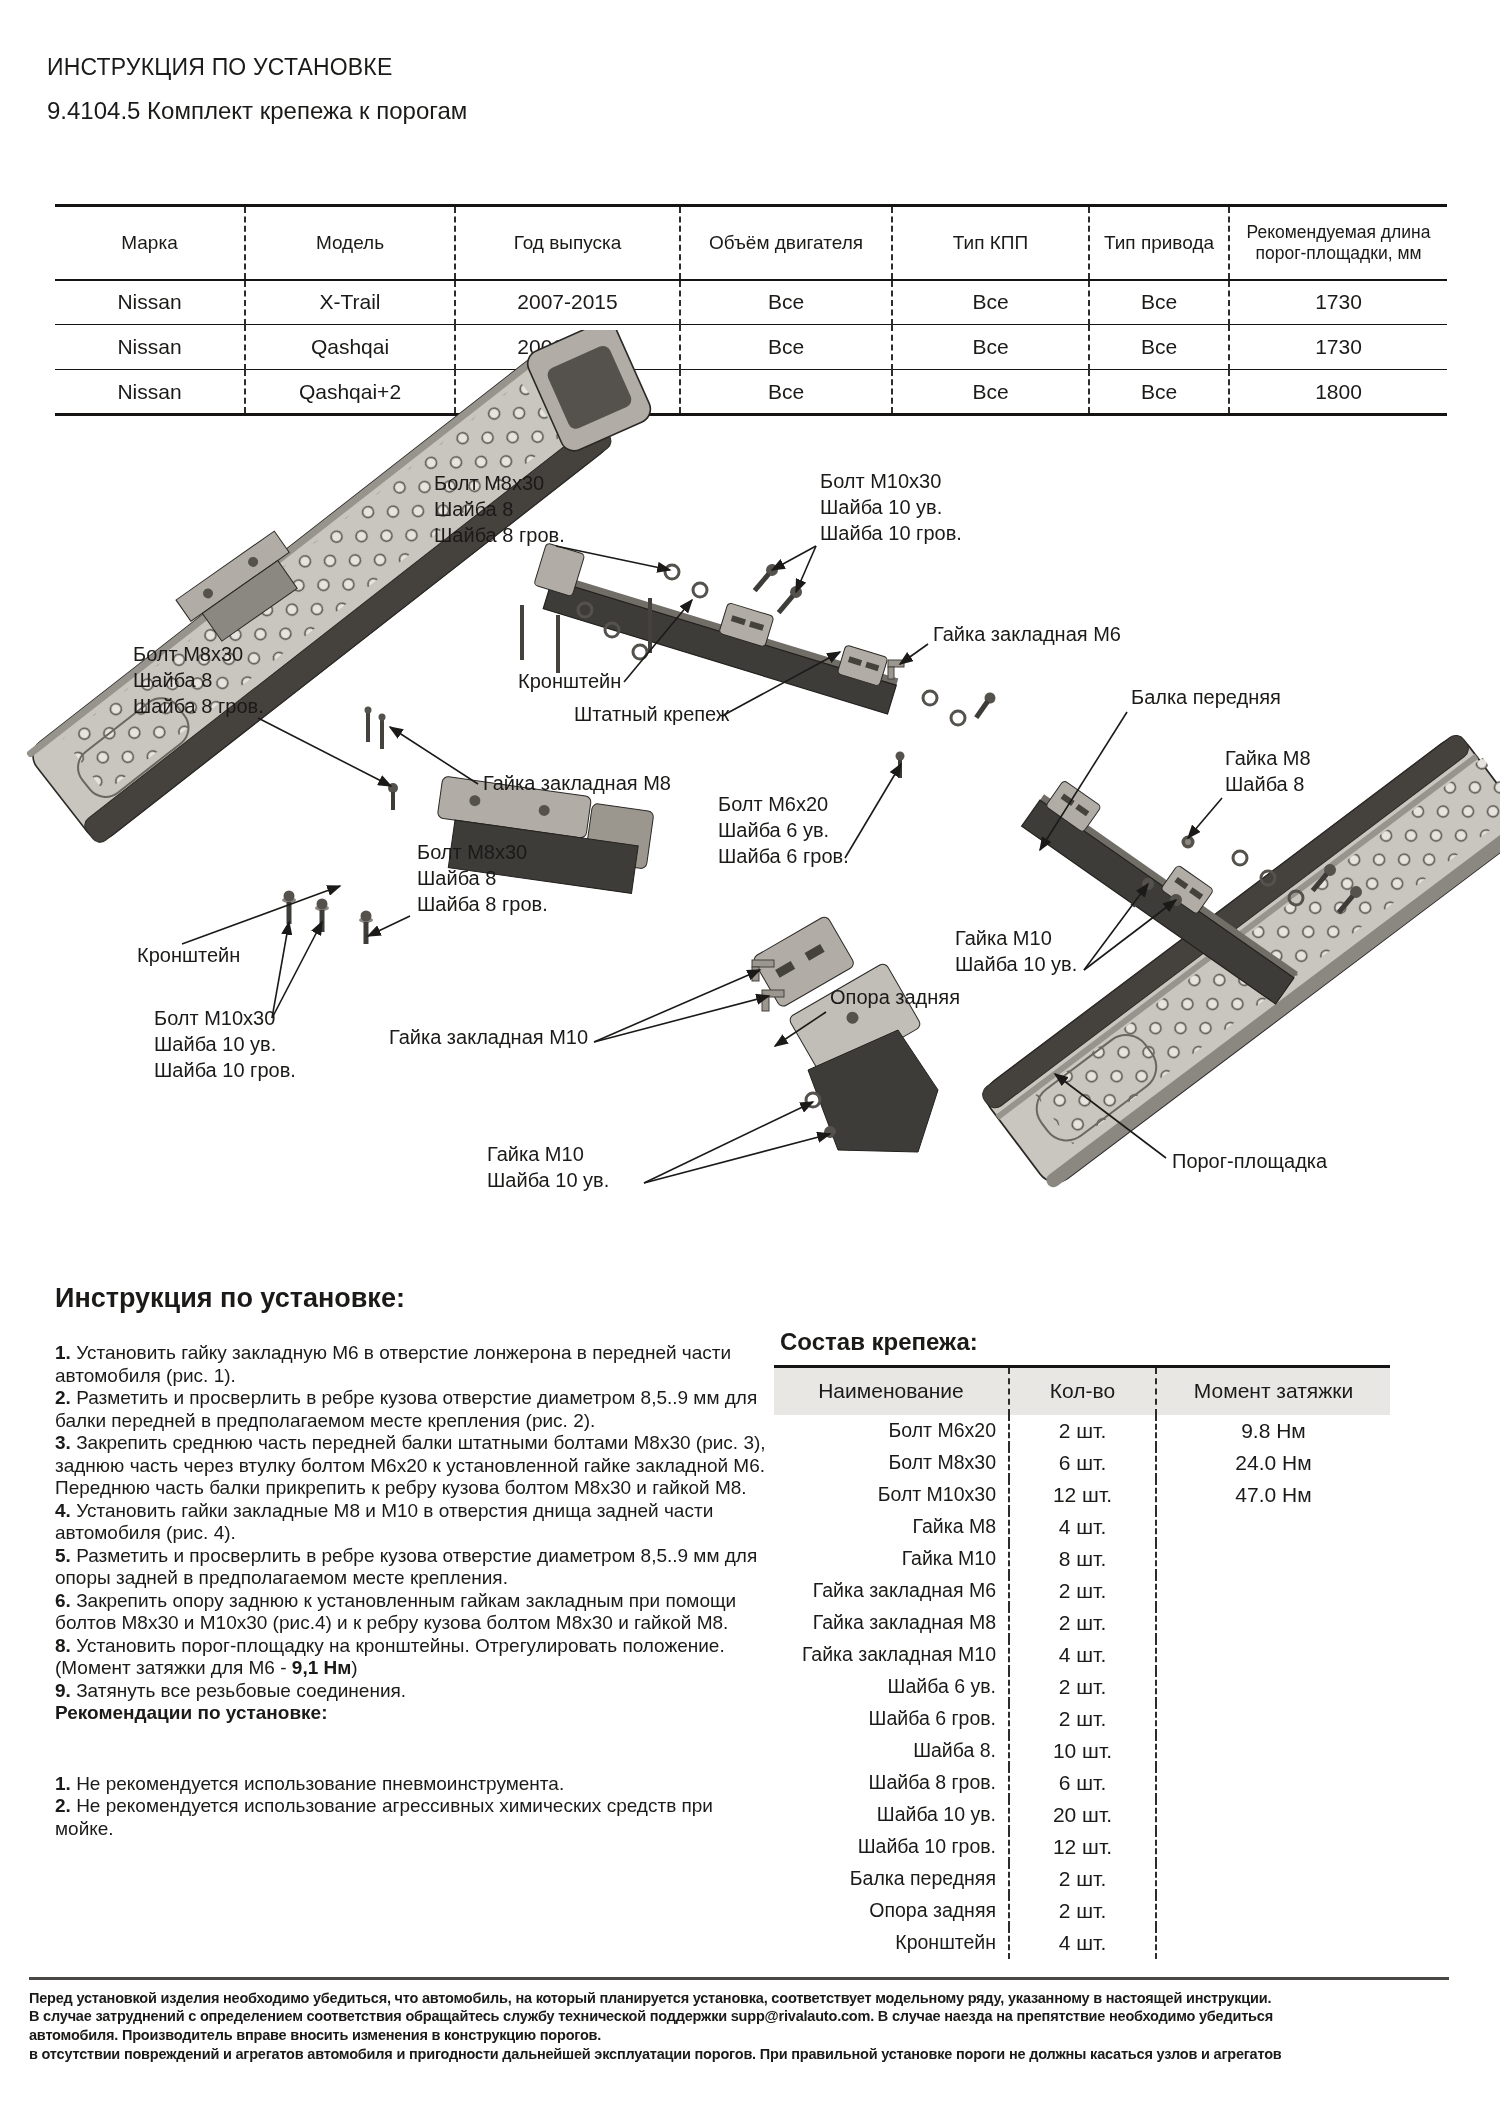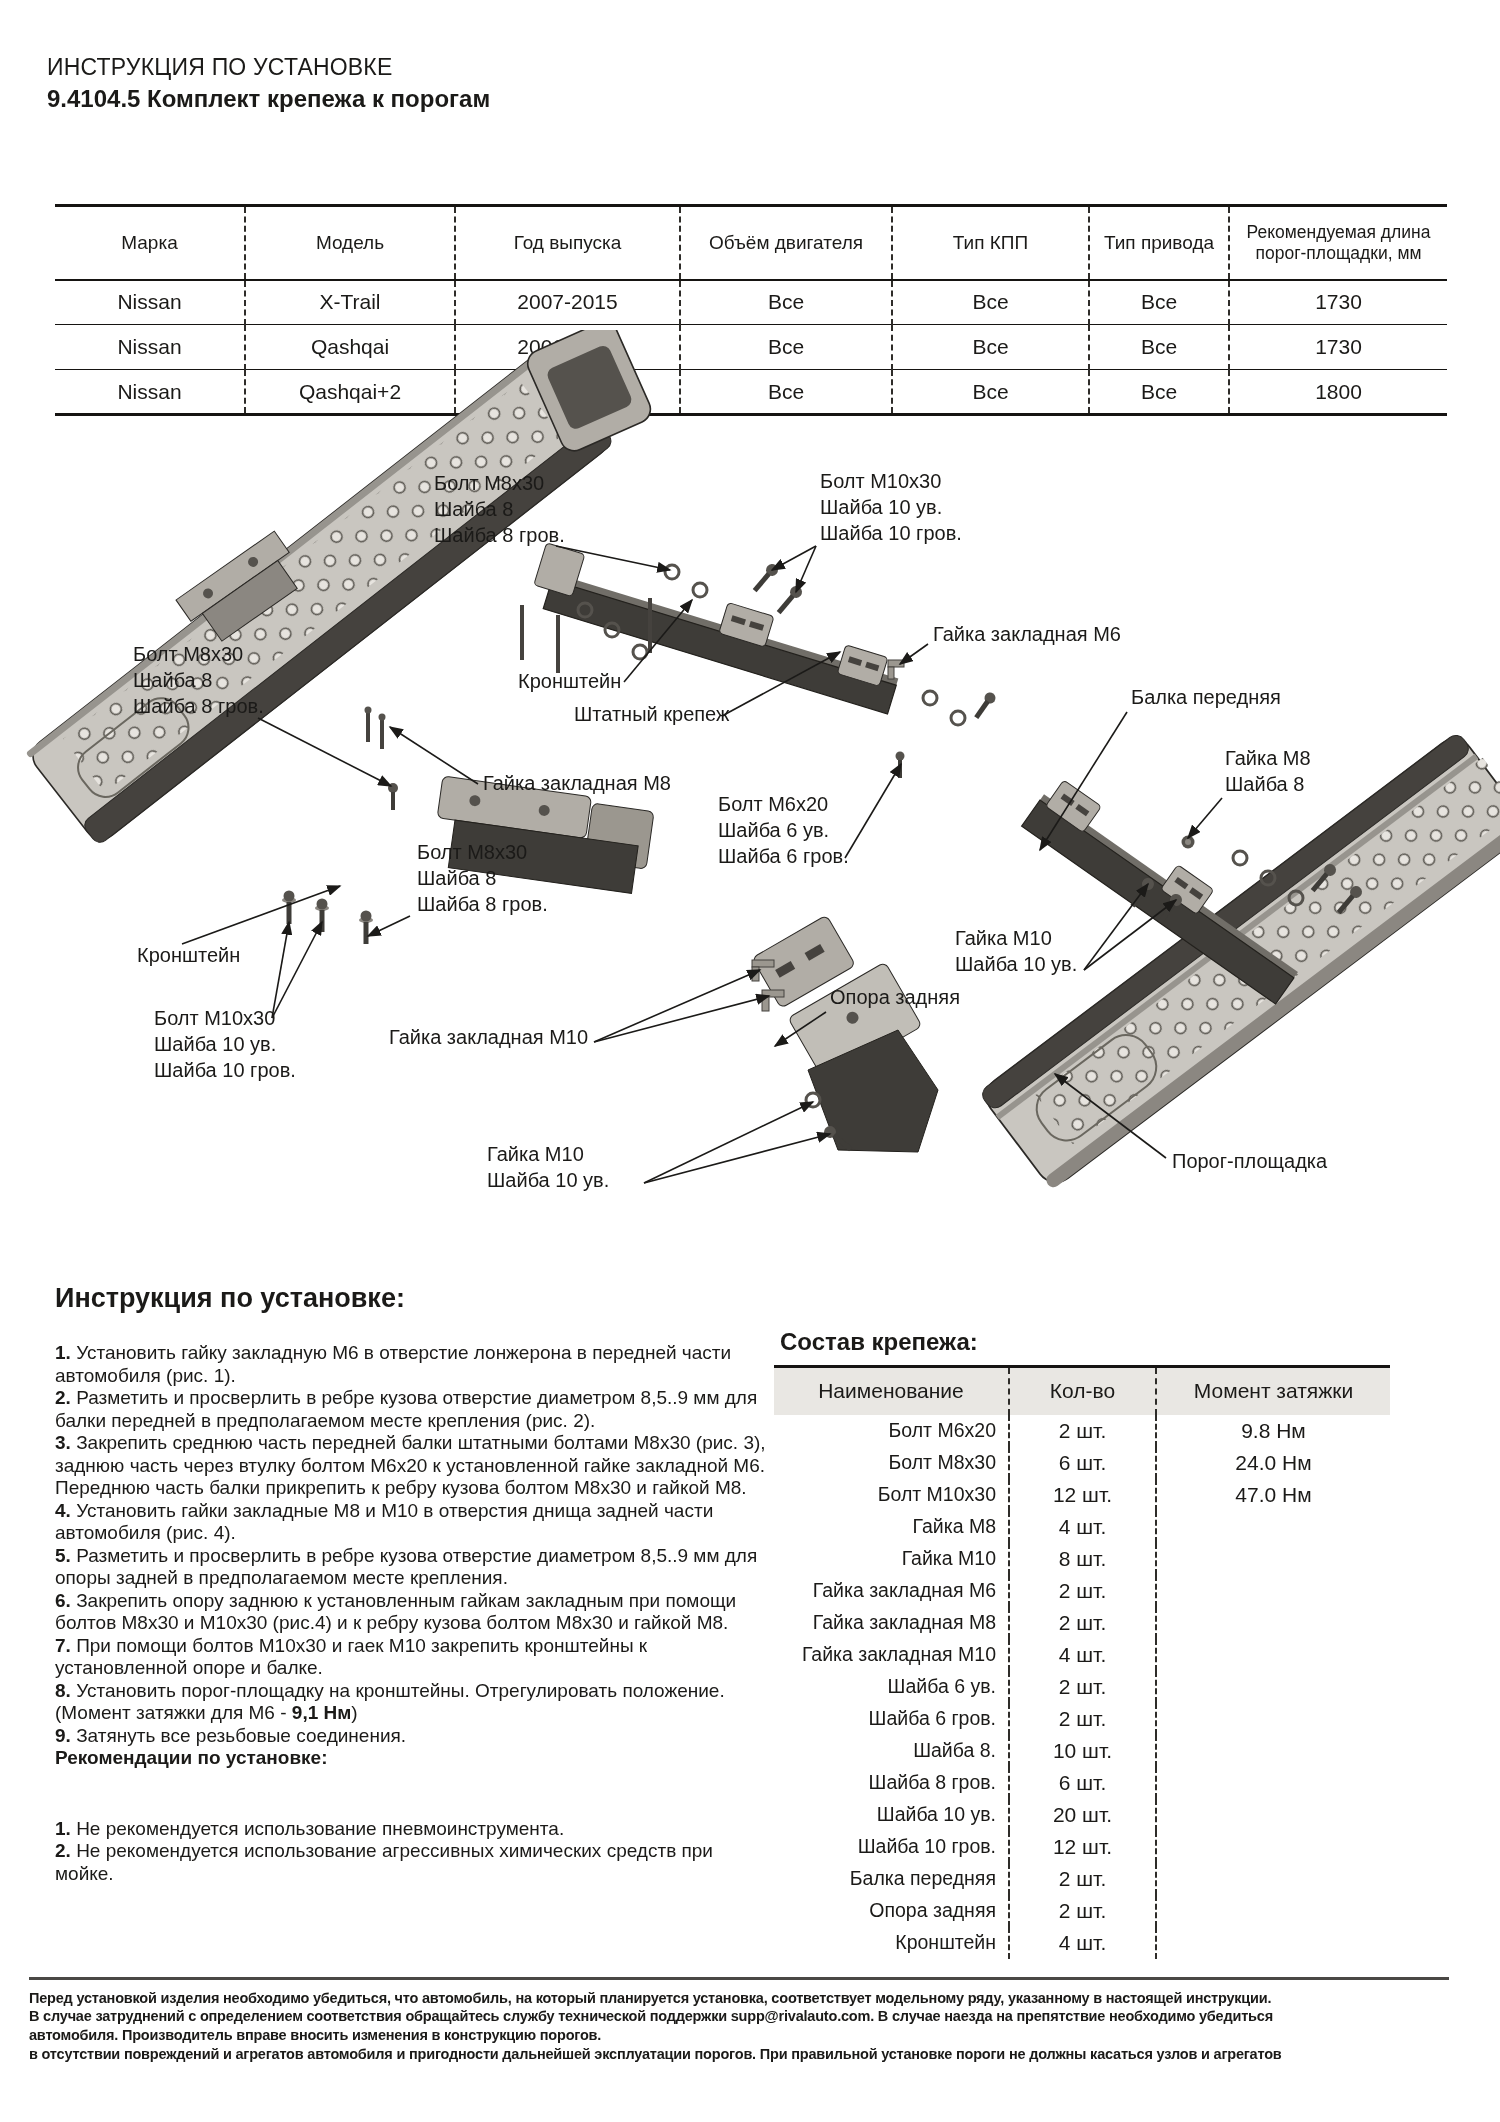--- a/index.html
+++ b/index.html
@@ -1,21 +1,21 @@
 <!DOCTYPE html>
 <html><head>
 <meta charset="utf-8">
 <style>
   html,body{margin:0;padding:0;background:#ffffff;}
   body{width:1500px;height:2122px;position:relative;overflow:hidden;
        font-family:"Liberation Sans", sans-serif;color:#1b1a18;}
 
   .doc-header{position:absolute;left:47px;top:54px;}
   .doc-title{font-size:23px;letter-spacing:.2px;}
-  .doc-subtitle{font-size:24px;font-weight:bold;margin-top:4px;}
+  .doc-subtitle{font-size:24px;font-weight:normal;margin-top:16px;}
 
   
   .fitment{position:absolute;left:55px;top:204px;width:1392px;border-collapse:collapse;table-layout:fixed;}
   .fitment{border-top:3px solid #161412;border-bottom:3px solid #161412;}
   .fitment thead tr{height:74px;border-bottom:2px solid #161412;}
   .fitment tbody tr{height:45px;}
   .fitment tbody tr + tr{border-top:1.6px solid #161412;}
   .fitment th{font-weight:normal;font-size:19px;text-align:center;vertical-align:middle;padding:0 4px;}
   .fitment th:last-child{font-size:17.5px;}
   .fitment td{font-size:21px;text-align:center;vertical-align:middle;}
@@ -356,21 +356,20 @@
 
   <section class="instructions">
     <h2>Инструкция по установке:</h2>
     <div id="steps">
         <p class="step"><b>1. </b>Установить гайку закладную М6 в отверстие лонжерона в передней части автомобиля (рис. 1).</p>
         <p class="step"><b>2. </b>Разметить и просверлить в ребре кузова отверстие диаметром 8,5..9 мм для балки передней в предполагаемом месте крепления (рис. 2).</p>
         <p class="step"><b>3. </b>Закрепить среднюю часть передней балки штатными болтами М8х30 (рис. 3), заднюю часть через втулку болтом М6х20 к установленной гайке закладной М6. Переднюю часть балки прикрепить к ребру кузова болтом М8х30 и гайкой М8.</p>
         <p class="step"><b>4. </b>Установить гайки закладные М8 и М10 в отверстия днища задней части автомобиля (рис. 4).</p>
         <p class="step"><b>5. </b>Разметить и просверлить в ребре кузова отверстие диаметром 8,5..9 мм для опоры задней в предполагаемом месте крепления.</p>
         <p class="step"><b>6. </b>Закрепить опору заднюю к установленным гайкам закладным при помощи болтов М8х30 и М10х30 (рис.4) и к ребру кузова болтом М8х30 и гайкой М8.</p>
-        <p class="step"><b>7. </b>При помощи болтов М10х30 и гаек М10 закрепить кронштейны к установленной опоре и балке.</p>
         <p class="step"><b>8. </b>Установить порог-площадку на кронштейны. Отрегулировать положение. (Момент затяжки для М6 - <b>9,1 Нм</b>)</p>
         <p class="step"><b>9. </b>Затянуть все резьбовые соединения.</p>
       </div>
     <div class="rec-heading">Рекомендации по установке:</div>
     <div id="recs" class="recs">
         <p class="rec"><b>1. </b>Не рекомендуется использование пневмоинструмента.</p>
         <p class="rec"><b>2. </b>Не рекомендуется использование агрессивных химических средств при мойке.</p>
       </div>
   </section>
 

